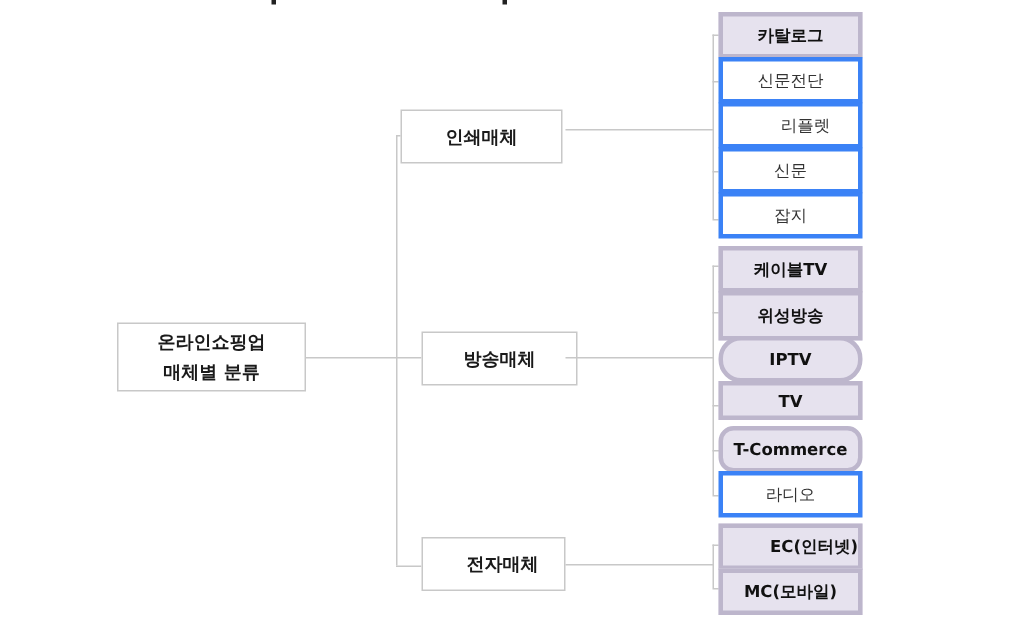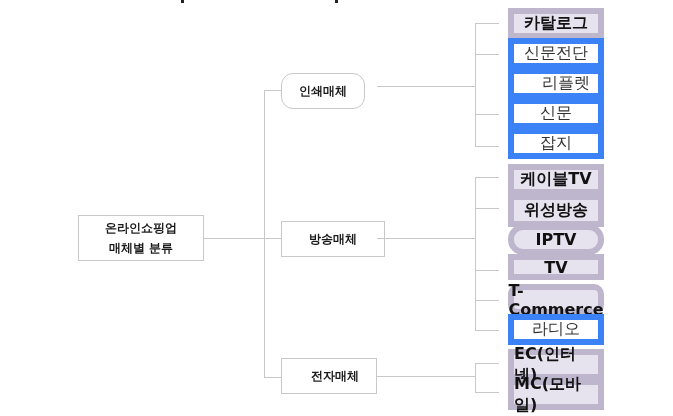--- a/index.html
+++ b/index.html
@@ -2,23 +2,23 @@
 <html><head>
 <meta charset="utf-8">
 <style>
   html, body { margin: 0; padding: 0; background: #ffffff; }
   body { width: 673px; height: 416px; position: relative; overflow: hidden;
          font-family: "DejaVu Sans", "Liberation Sans", sans-serif; color: #1a1a1a; }
   .node { position: absolute; box-sizing: border-box; background: #ffffff;
           border: 1px solid #c8c8c8; display: flex; align-items: center; justify-content: center;
           flex-direction: column; font-size: 12px; }
   .node.bold { font-weight: bold; }
-  .leaf { position: absolute; box-sizing: border-box; left: 508px; width: 96px;
-          border: 6px solid #3b82f6; display: flex; align-items: center; justify-content: center;
-          font-size: 16px; color: #333; background: #ffffff; }
+  .leaf { position: absolute; box-sizing: border-box; left: 479px; width: 96px;
+          border: 3px solid #3b82f6; display: flex; align-items: center; justify-content: center;
+          font-size: 11px; color: #333; background: #ffffff; }
   .leaf.hl { background: #e6e2ee; font-weight: bold; color: #111; border-color: #bdb6cc; }
   .line { position: absolute; background: #c8c8c8; }
   .h { height: 1px; }
   .v { width: 1px; }
   .topmark { position: absolute; top: 0; width: 3px; height: 3px; background: #222; }
 </style>
 </head>
 <body>
 
 <div class="topmark" style="left:181px;"></div>
@@ -28,21 +28,21 @@
   <span>온라인쇼핑업</span>
   <span>매체별 분류</span>
 </div>
 
 <div class="line h" style="left:204px; top:238px; width:77px;"></div>
 
 <div class="line v" style="left:264px; top:90px; height:287px;"></div>
 <div class="line h" style="left:264px; top:90px; width:17px;"></div>
 <div class="line h" style="left:264px; top:377px; width:17px;"></div>
 
-<div class="node bold" style="left:281px; top:73px; width:84px; height:36px;border-radius:12px;">
+<div class="node bold" style="left:267px; top:73px; width:108px; height:36px;">
   <span>인쇄매체</span>
 </div>
 <div class="node bold" style="left:281px; top:221px; width:104px; height:36px;">
   <span>방송매체</span>
 </div>
 <div class="node bold" style="left:281px; top:358px; width:96px; height:36px;padding-left:12px;">
   <span>전자매체</span>
 </div>
 
 <div class="line h" style="left:377px; top:86px; width:99px;"></div>
@@ -77,21 +77,21 @@
 <div class="leaf" style="top:98px; height:31px;">
   <span>신문</span>
 </div>
 <div class="leaf" style="top:128px; height:31px;">
   <span>잡지</span>
 </div>
 
 <div class="leaf hl" style="top:164px; height:31px;">
   <span>케이블TV</span>
 </div>
-<div class="leaf hl" style="top:194px; height:33px;align-items:flex-end;">
+<div class="leaf hl" style="top:194px; height:33px;">
   <span>위성방송</span>
 </div>
 <div class="leaf hl" style="top:224px; height:31px;border-radius:15px;">
   <span>IPTV</span>
 </div>
 <div class="leaf hl" style="top:254px; height:26px;">
   <span>TV</span>
 </div>
 <div class="leaf hl" style="top:284px; height:31px;border-radius:10px;">
   <span>T-Commerce</span>

